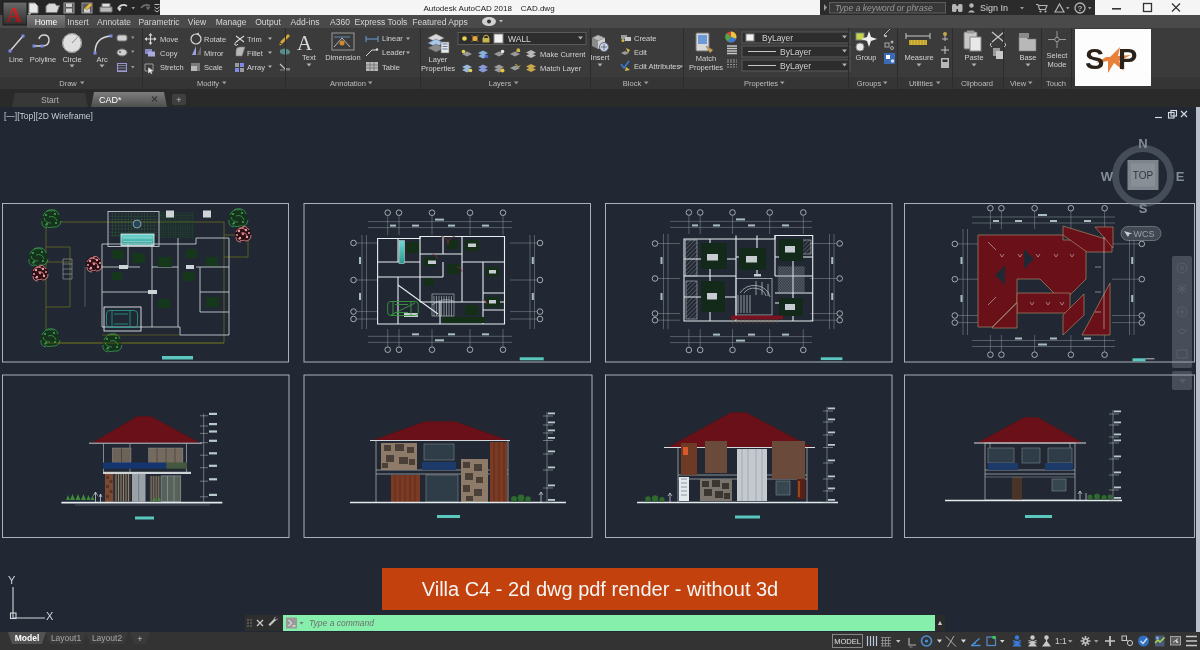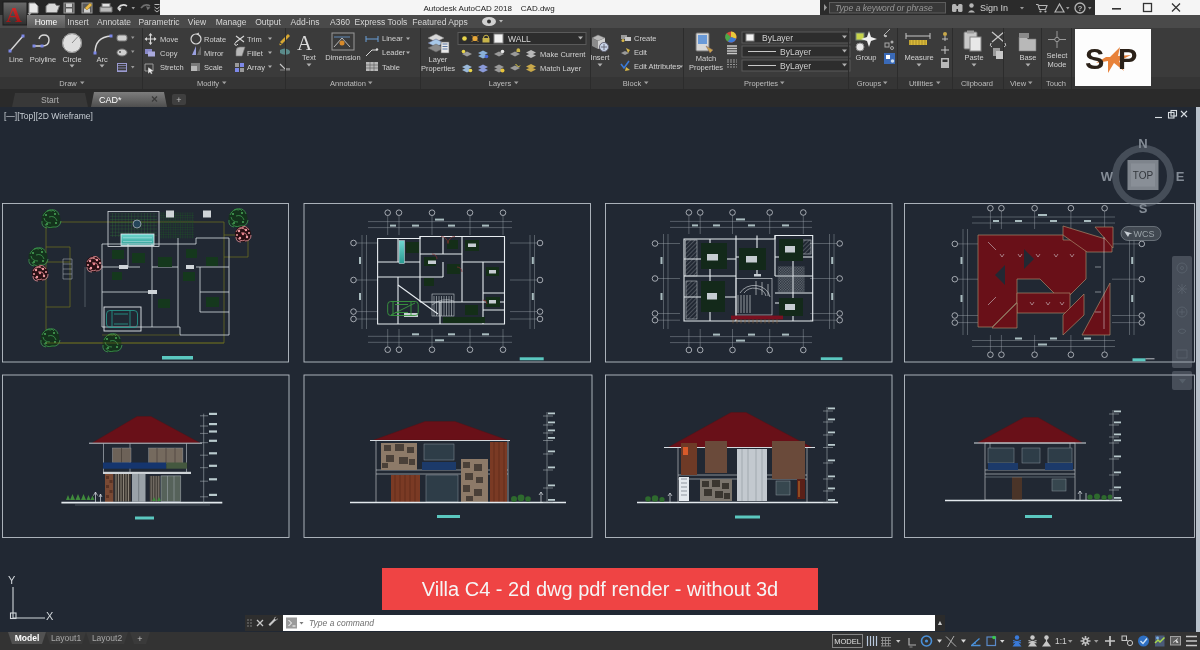--- a/index.html
+++ b/index.html
@@ -1,21 +1,21 @@
 <!DOCTYPE html>
 <html><head>
 <meta charset="utf-8">
 <style>
   * { margin:0; padding:0; box-sizing:border-box; }
   html,body { width:1200px; height:650px; overflow:hidden; background:#212833; font-family:"Liberation Sans", sans-serif; }
   .abs { position:absolute; }
   #stage { position:relative; width:1200px; height:650px; }
-  #caption { left:382px; top:568px; width:436px; height:42px; background:#ef4444; color:#f5f5f5; font-size:20px; line-height:42px; text-align:center; }
+  #caption { left:382px; top:568px; width:436px; height:42px; background:#c2410c; color:#f5f5f5; font-size:20px; line-height:42px; text-align:center; }
   #cmdgrip { left:245px; top:615px; width:38px; height:16px; background:#2e2e2e; }
-  #cmdfield { left:283px; top:615px; width:652px; height:16px; background:#ffffff; color:#6f6f6f; font-size:8.5px; font-style:italic; line-height:16px; }
+  #cmdfield { left:283px; top:615px; width:652px; height:16px; background:#86efac; color:#6f6f6f; font-size:8.5px; font-style:italic; line-height:16px; }
   #cmdend { left:935px; top:615px; width:10px; height:16px; background:#2b2b2b; color:#ccc; font-size:7px; line-height:16px; text-align:center; }
   #scrollr { left:1196px; top:107px; width:4px; height:525px; background:#b9c2cc; }
 </style>
 </head>
 <body>
 <div id="stage">
 
   <svg class="abs" id="chrome" width="1200" height="107" viewBox="0 0 1200 107" style="left:0;top:0;">
     <defs>
       <linearGradient id="redg" x1="0" y1="0" x2="0" y2="1">

